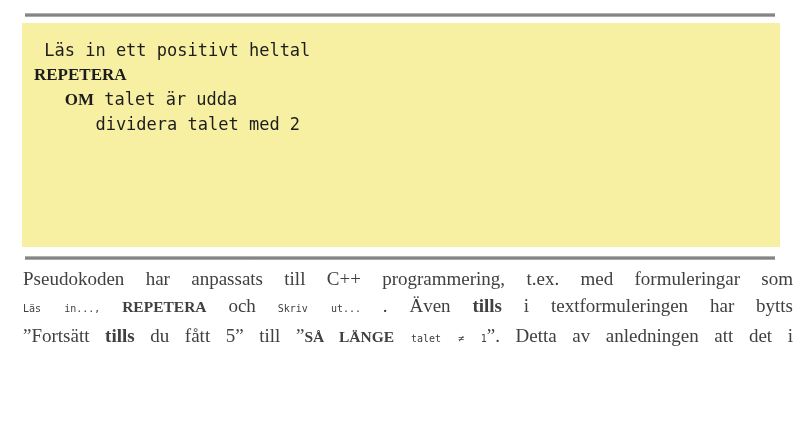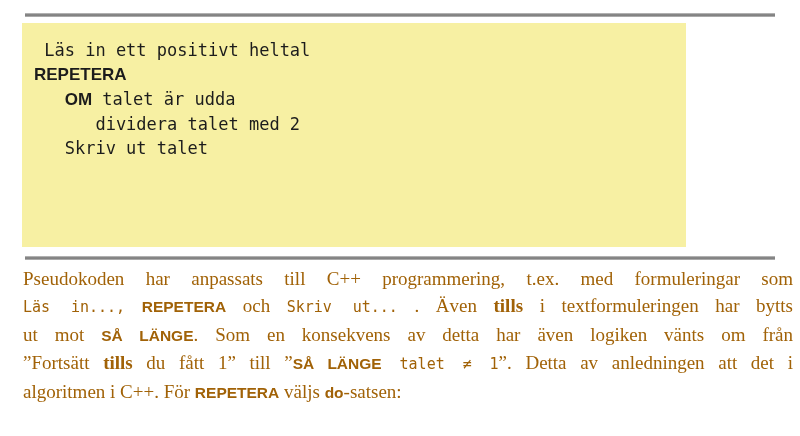--- a/index.html
+++ b/index.html
@@ -13,65 +13,62 @@
   }
   .rule {
     position: absolute;
     left: 25px; width: 750px; height: 4px;
   }
   #top-rule { top: 13px; }
   #bottom-rule { top: 256px; }
   #code-block {
     position: absolute;
     left: 22px; top: 23px;
-    width: 664px; height: 224px;
+    width: 758px; height: 224px;
     box-sizing: border-box;
     padding: 15px 0 0 12px;
   }
   .code-line {
     font-family: "DejaVu Sans Mono", monospace;
     font-size: 17px;
     line-height: 24px;
     white-space: pre;
     color: #1c1c1c;
   }
   .code-line .f-mono,
   .code-line .f-mono-b { font-size: 17px; }
   #paragraph {
     position: absolute;
     left: 23px; top: 265px;
     width: 770px;
-    color: #a16207;
+    color: #404040;
   }
   .para-line {
     font-size: 19px;
     line-height: 27px;
     text-align: justify;
     text-align-last: justify;
   }
   .para-line.last { text-align-last: left; }
   .f-serif   { font-family: "Liberation Serif", serif; }
   .f-serif-b { font-family: "Liberation Serif", serif; font-weight: bold; }
-  .f-mono    { font-family: "DejaVu Sans Mono", monospace; font-size: 15px; }
-  .f-mono-b  { font-family: Liberation Sans, sans-serif; font-size: 15.5px; font-weight: bold; }
+  .f-mono    { font-family: "DejaVu Sans Mono", monospace; font-size: 10px; }
+  .f-mono-b  { font-family: Liberation Serif, serif; font-size: 15.5px; font-weight: bold; }
 </style>
 </head>
 <body>
 
 <div id="top-rule" class="rule" style="background: linear-gradient(rgb(198, 198, 198), rgb(130, 130, 130) 40%, rgb(130, 130, 130) 70%, rgb(198, 198, 198));"></div>
 
 <div id="code-block" style="background-color: rgb(247, 240, 163); color: rgb(28, 28, 28);">
     <div class="code-line"><span class="f-mono"> Läs in ett positivt heltal</span></div>
     <div class="code-line"><span class="f-mono-b">REPETERA</span></div>
     <div class="code-line"><span class="f-mono">   </span><span class="f-mono-b">OM</span><span class="f-mono"> talet är udda</span></div>
     <div class="code-line"><span class="f-mono">      dividera talet med 2</span></div>
-    <div class="code-line"><span class="f-mono">   Skriv ut talet</span></div>
   </div>
 
 <div id="bottom-rule" class="rule" style="background: linear-gradient(rgb(198, 198, 198), rgb(130, 130, 130) 40%, rgb(130, 130, 130) 70%, rgb(198, 198, 198));"></div>
 
 <div id="paragraph">
     <div class="para-line"><span class="f-serif">Pseudokoden har anpassats till C++ programmering, t.ex. med formuleringar som</span></div>
     <div class="para-line"><span class="f-mono">Läs in...,</span><span class="f-serif"> </span><span class="f-mono-b">REPETERA</span><span class="f-serif"> och </span><span class="f-mono">Skriv ut...</span><span class="f-serif"> . Även </span><span class="f-serif-b">tills</span><span class="f-serif"> i textformuleringen har bytts</span></div>
-    <div class="para-line"><span class="f-serif">ut mot </span><span class="f-mono-b">SÅ LÄNGE</span><span class="f-serif">. Som en konsekvens av detta har även logiken vänts om från</span></div>
-    <div class="para-line"><span class="f-serif">”Fortsätt </span><span class="f-serif-b">tills</span><span class="f-serif"> du fått 1” till ”</span><span class="f-mono-b">SÅ LÄNGE</span><span class="f-mono"> talet ≠ 1</span><span class="f-serif">”. Detta av anledningen att det i</span></div>
-    <div class="para-line last"><span class="f-serif">algoritmen i C++. För </span><span class="f-mono-b">REPETERA</span><span class="f-serif"> väljs </span><span class="f-mono-b">do</span><span class="f-serif">-satsen:</span></div>
+    <div class="para-line"><span class="f-serif">”Fortsätt </span><span class="f-serif-b">tills</span><span class="f-serif"> du fått 5” till ”</span><span class="f-mono-b">SÅ LÄNGE</span><span class="f-mono"> talet ≠ 1</span><span class="f-serif">”. Detta av anledningen att det i</span></div>
   </div>
 
 </body></html>

